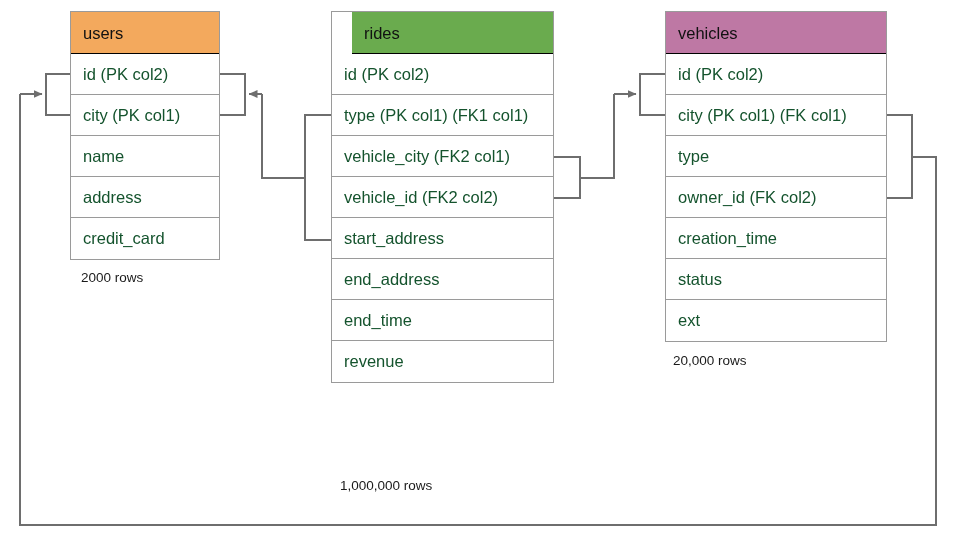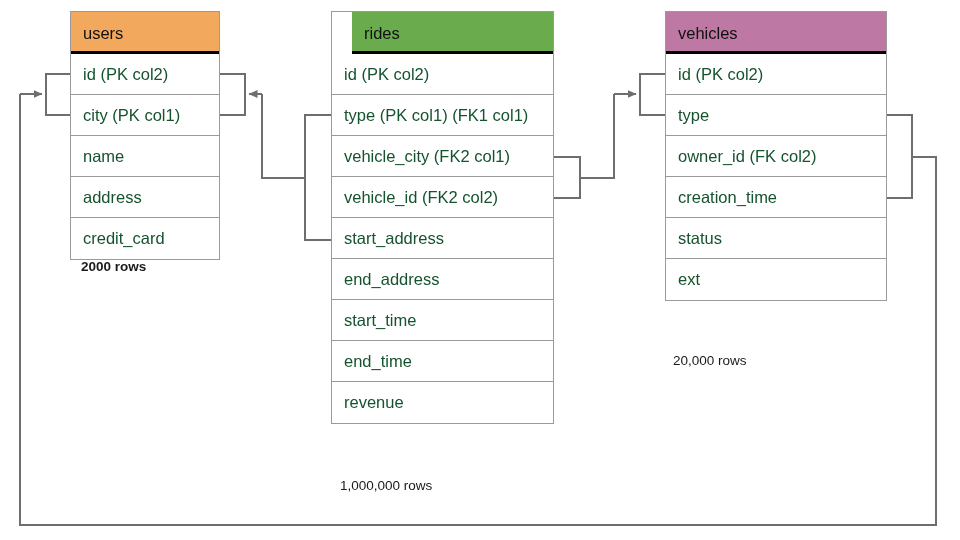--- a/index.html
+++ b/index.html
@@ -31,21 +31,21 @@
     box-sizing: border-box;
     background: #ffffff;
   }
   .table-header {
     box-sizing: border-box;
     height: 42px;
     line-height: 42px;
     padding: 0 0 0 12px;
     font-size: 16.5px;
     color: #111111;
-    border-bottom: 3px solid #000000;
+    border-bottom: 1px solid #000000;
     overflow: hidden;
     white-space: nowrap;
   }
   .table-row {
     box-sizing: border-box;
     height: 41px;
     line-height: 41px;
     padding: 0 0 0 12px;
     font-size: 16.5px;
     color: #14532d;
@@ -103,39 +103,39 @@
   </svg>
 
   <div class="table-box" style="left:70px; top:11px; width:150px;">
     <div class="table-header" style="background:#f3a95d;">users</div>
     <div class="table-row">id (PK col2)</div>
     <div class="table-row">city (PK col1)</div>
     <div class="table-row">name</div>
     <div class="table-row">address</div>
     <div class="table-row last">credit_card</div>
   </div>
-  <div class="row-count" style="left:81px; top:259px;font-weight:bold;">2000 rows</div>
+  <div class="row-count" style="left:81px; top:270px;">2000 rows</div>
 
   <div class="table-box" style="left:331px; top:11px; width:223px;">
     <div class="table-header" style="background:#6aab4e;margin-left:20px;">rides</div>
     <div class="table-row">id (PK col2)</div>
     <div class="table-row">type (PK col1) (FK1 col1)</div>
     <div class="table-row">vehicle_city (FK2 col1)</div>
     <div class="table-row">vehicle_id (FK2 col2)</div>
     <div class="table-row">start_address</div>
     <div class="table-row">end_address</div>
-    <div class="table-row">start_time</div>
     <div class="table-row">end_time</div>
     <div class="table-row last">revenue</div>
   </div>
   <div class="row-count" style="left:340px; top:478px;">1,000,000 rows</div>
 
   <div class="table-box" style="left:665px; top:11px; width:222px;">
     <div class="table-header" style="background:#be78a4;">vehicles</div>
     <div class="table-row">id (PK col2)</div>
+    <div class="table-row">city (PK col1) (FK col1)</div>
     <div class="table-row">type</div>
     <div class="table-row">owner_id (FK col2)</div>
     <div class="table-row">creation_time</div>
     <div class="table-row">status</div>
     <div class="table-row last">ext</div>
   </div>
   <div class="row-count" style="left:673px; top:353px;">20,000 rows</div>
 
 </div>
 

